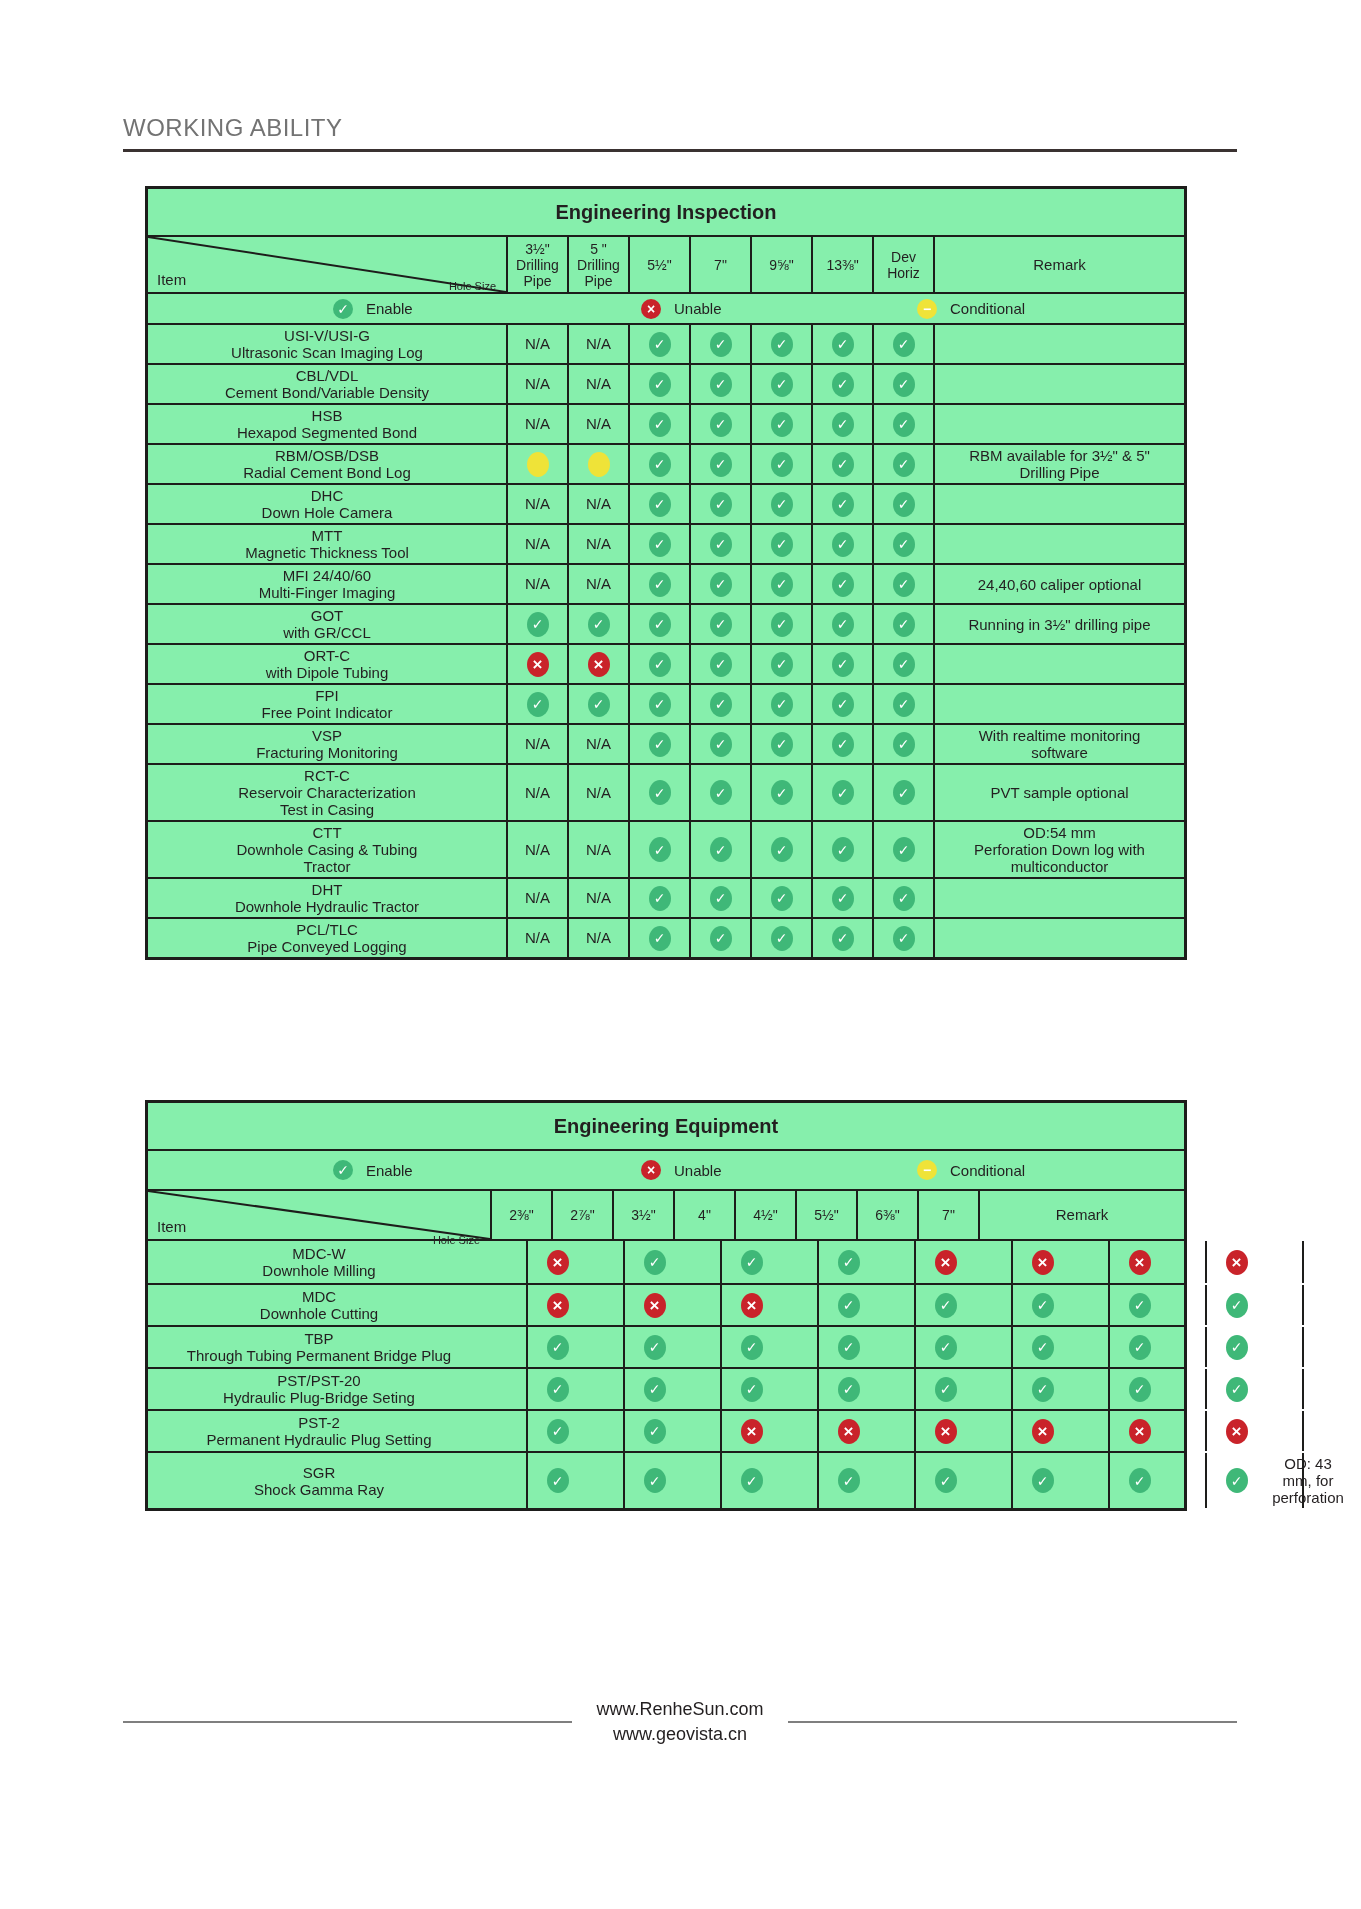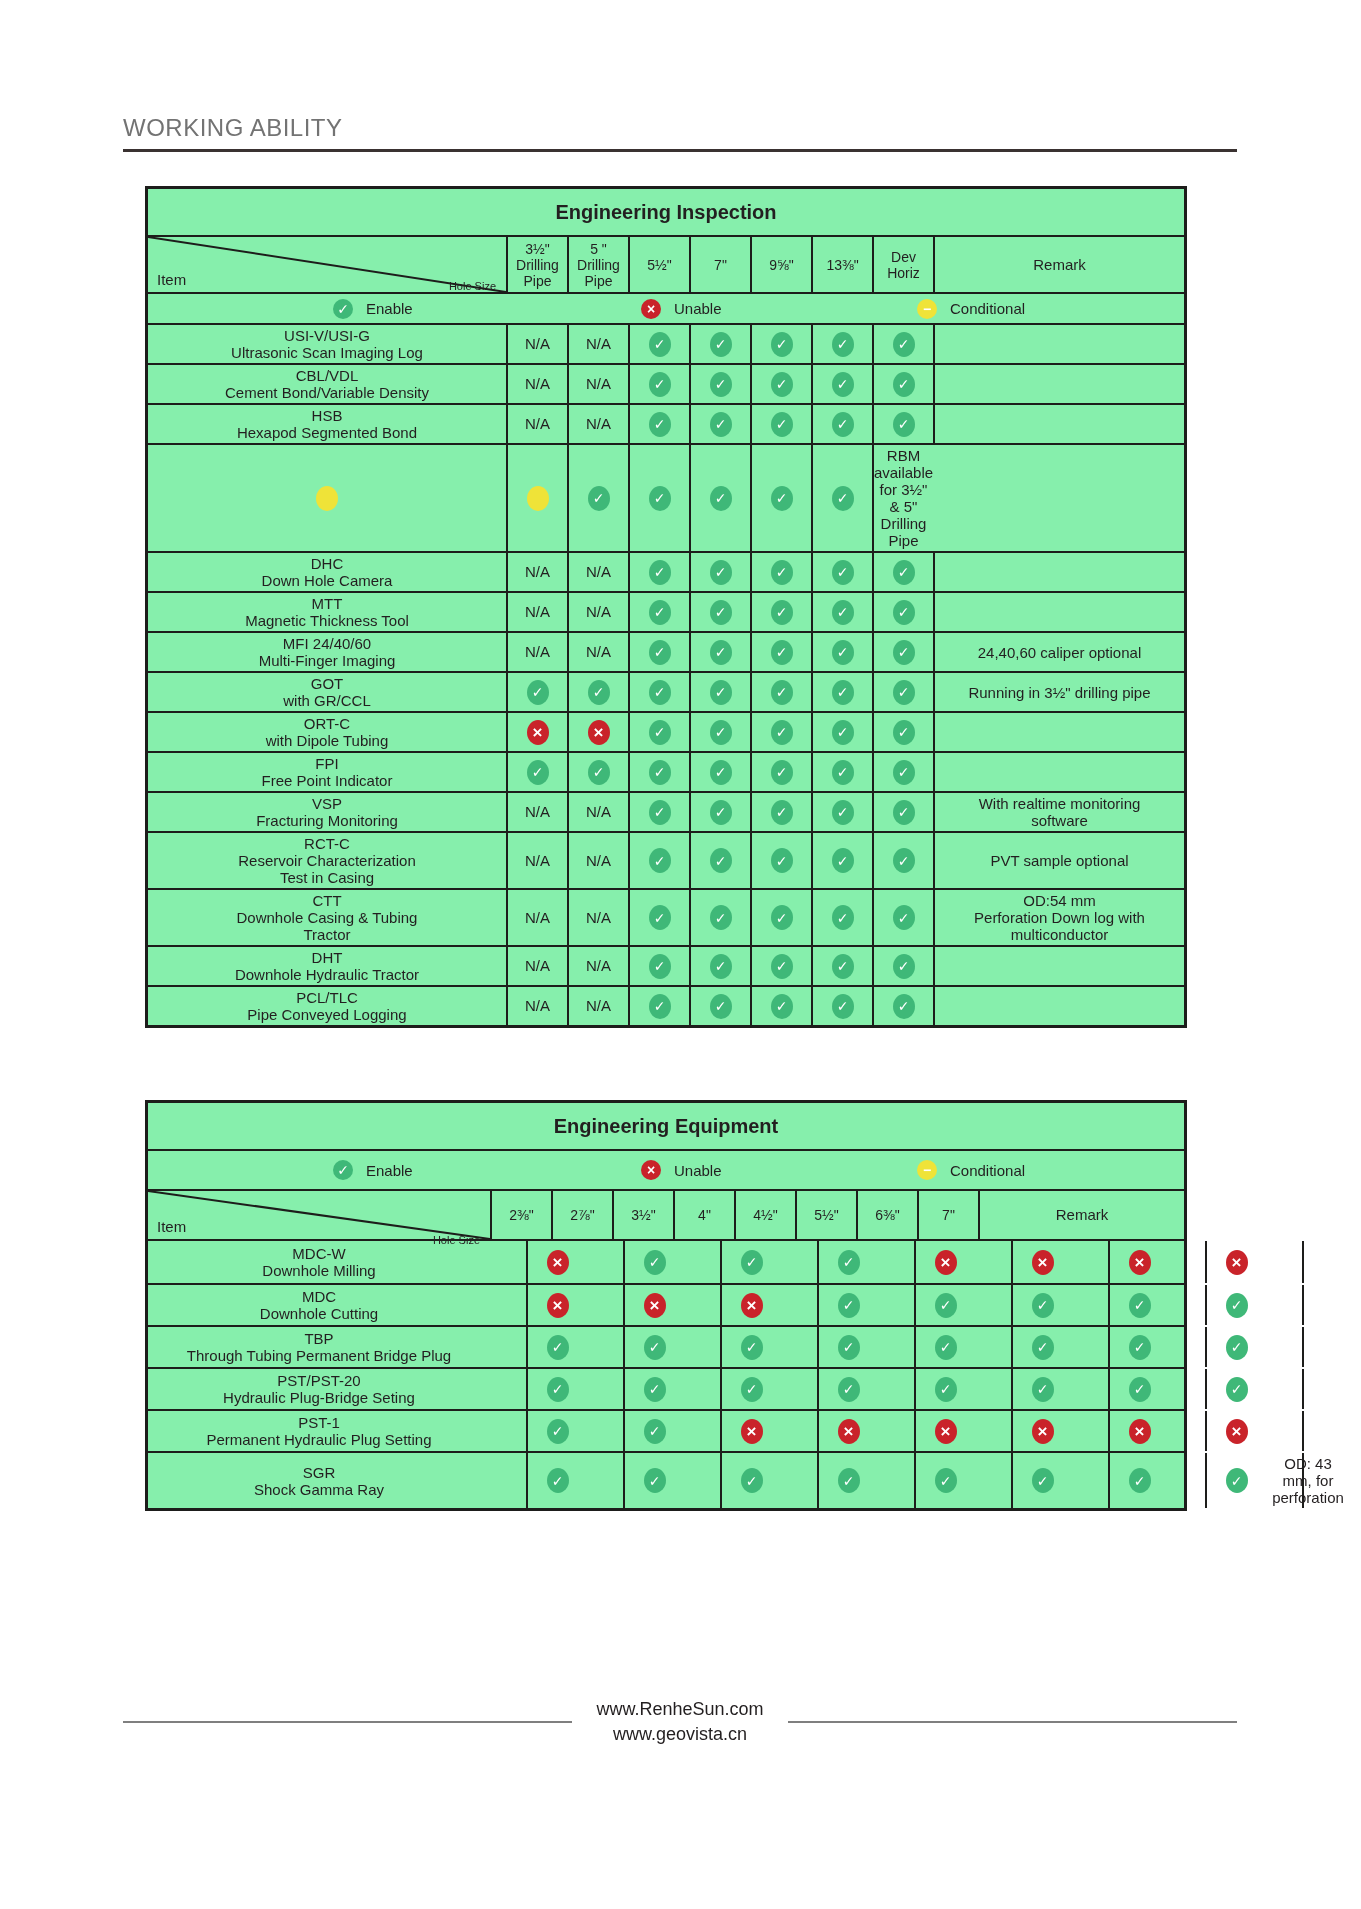--- a/index.html
+++ b/index.html
@@ -238,20 +238,24 @@
           </div>
           <div class="cell status-cell">
             <span class="dot dot-ok">✓</span>
           </div>
           <div class="cell status-cell">
             <span class="dot dot-ok">✓</span>
           </div>
           <div class="cell remark-cell"></div>
         </div>
         <div class="grid grid-insp row">
+          <div class="cell name-cell">
+            <div>RBM/OSB/DSB</div>
+            <div>Radial Cement Bond Log</div>
+          </div>
           <div class="cell status-cell">
             <span class="dot dot-cond"></span>
           </div>
           <div class="cell status-cell">
             <span class="dot dot-cond"></span>
           </div>
           <div class="cell status-cell">
             <span class="dot dot-ok">✓</span>
           </div>
           <div class="cell status-cell">
@@ -771,21 +775,21 @@
           <div class="cell status-cell">
             <span class="dot dot-ok">✓</span>
           </div>
           <div class="cell status-cell">
             <span class="dot dot-ok">✓</span>
           </div>
           <div class="cell remark-cell"></div>
         </div>
         <div class="grid grid-equip row">
           <div class="cell name-cell">
-            <div>PST-1</div>
+            <div>PST-2</div>
             <div>Permanent Hydraulic Plug Setting</div>
           </div>
           <div class="cell status-cell">
             <span class="dot dot-ok">✓</span>
           </div>
           <div class="cell status-cell">
             <span class="dot dot-ok">✓</span>
           </div>
           <div class="cell status-cell">
             <span class="dot dot-no">×</span>

